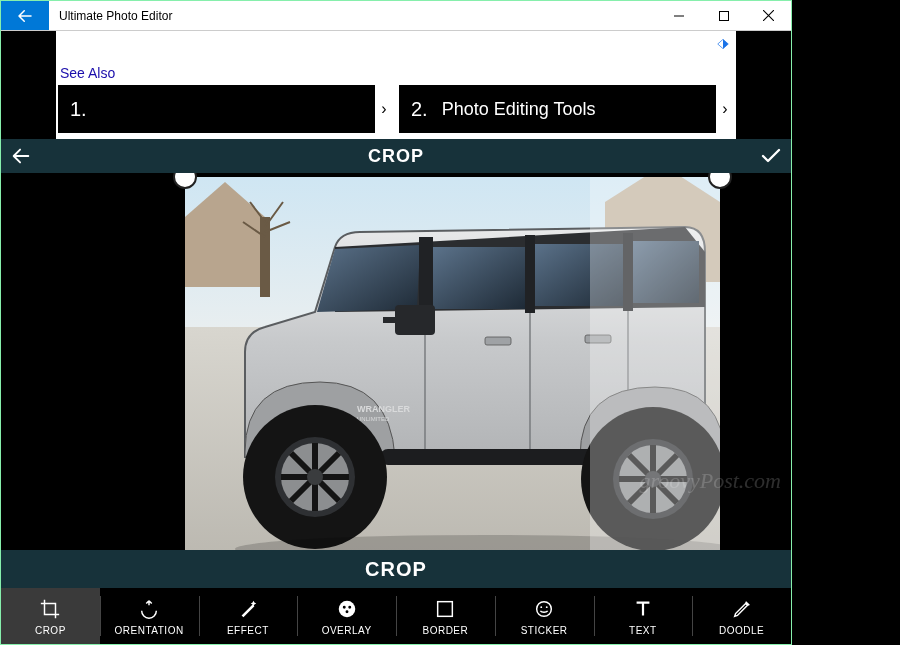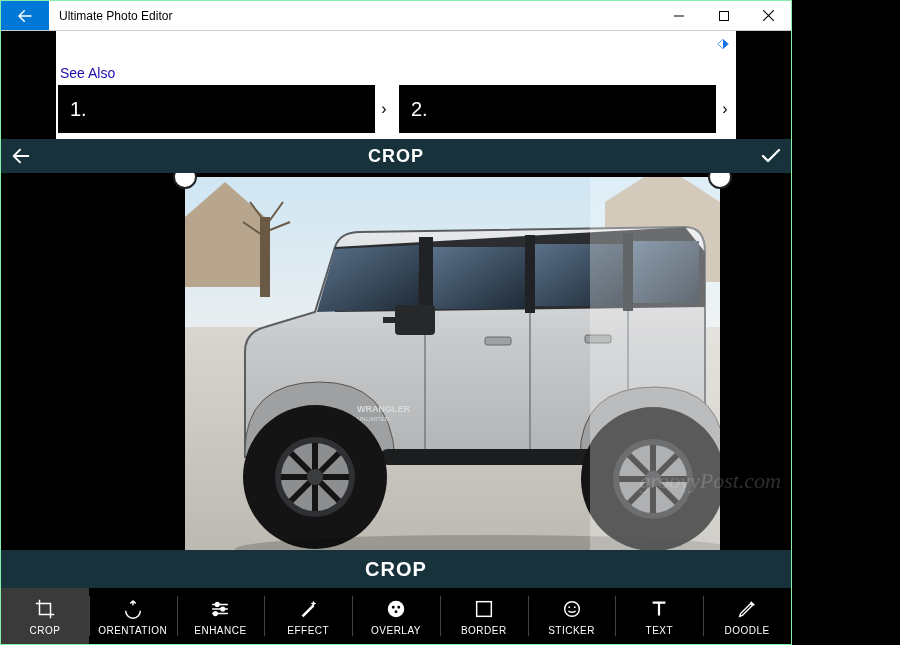--- a/index.html
+++ b/index.html
@@ -92,20 +92,21 @@
           <path d="M3 12l9-8 9 8v0l-9 8-9-8z" fill="none" stroke="#1a73e8" stroke-width="1.2"></path>
           <path d="M12 4l9 8-9 8" fill="#1a73e8"></path>
         </svg>
       <div class="adrow">
         <div class="adcard">
           <span class="num">1.</span>
           <span class="chev">›</span>
         </div>
         <div class="adcard">
           <span class="num">2.</span>
+          <span class="lbl">Photo Editing Tools</span>
           <span class="chev">›</span>
         </div>
       </div>
     </div>
   </div>
 
   <div class="modebar">
     <div class="mbtn">
       <svg width="22" height="22" viewBox="0 0 24 24">
           <path d="M20 12H5M11 5l-7 7 7 7" stroke="#fff" stroke-width="2" fill="none" stroke-linecap="round" stroke-linejoin="round"></path>
@@ -246,31 +247,20 @@
       <div class="ticon">
           <svg viewBox="0 0 24 24">
             <path d="M12 3l3 3M12 3L9 6M12 3v5M4 14a8 8 0 0016 0"></path>
           </svg>
         </div>
       <div class="tlabel">ORENTATION</div>
     </div>
     <div class="tool">
       <div class="ticon">
           <svg viewBox="0 0 24 24">
-            <path d="M4 7h16M4 12h16M4 17h16" stroke-linecap="round"></path>
-            <circle cx="9" cy="7" r="2" fill="#fff"></circle>
-            <circle cx="15" cy="12" r="2" fill="#fff"></circle>
-            <circle cx="7" cy="17" r="2" fill="#fff"></circle>
-          </svg>
-        </div>
-      <div class="tlabel">ENHANCE</div>
-    </div>
-    <div class="tool">
-      <div class="ticon">
-          <svg viewBox="0 0 24 24">
             <path d="M5 19L17 7l2 2L7 21zM18 3l1 2 2 1-2 1-1 2-1-2-2-1 2-1z" fill="#fff" stroke="none"></path>
           </svg>
         </div>
       <div class="tlabel">EFFECT</div>
     </div>
     <div class="tool">
       <div class="ticon">
           <svg viewBox="0 0 24 24">
             <circle cx="12" cy="12" r="9" fill="#fff" stroke="none"></circle>
             <circle cx="9" cy="10" r="2.4" fill="#000"></circle>

